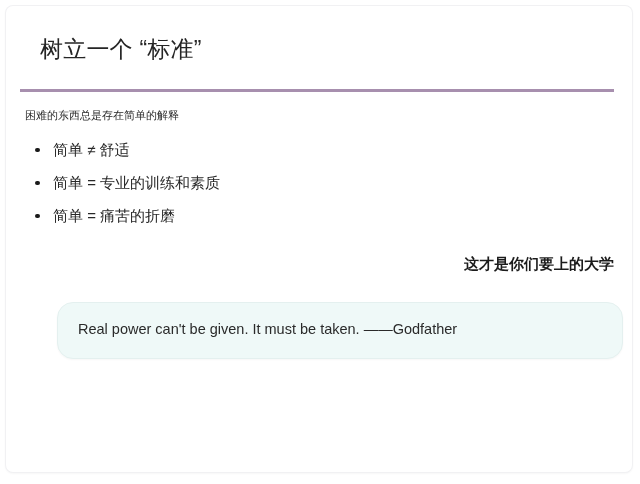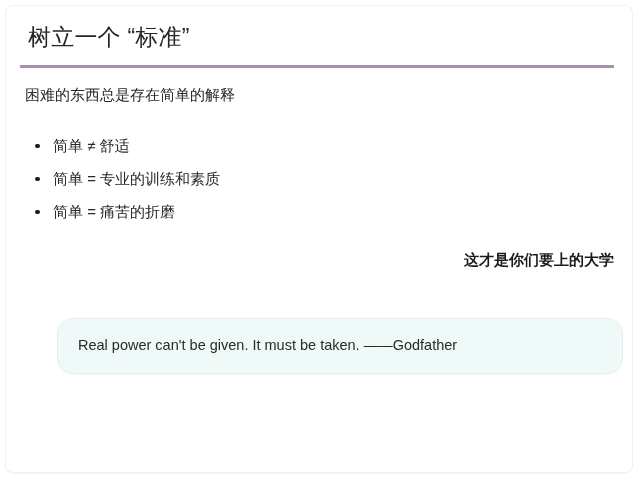--- a/index.html
+++ b/index.html
@@ -37,38 +37,38 @@
     box-sizing: border-box;
   }
 
   
   .title-block {
     padding: 0 0 9px 4px;
     border-bottom: 3px solid #a78fae;
     margin-bottom: 0;
   }
   .slide-title {
-    margin: 4px;
+    margin: 16px;
     font-size: 23px;
     font-weight: 400;
     color: #252525;
     letter-spacing: 0.2px;
     line-height: 1.2;
     white-space: nowrap;
   }
 
   
   .body-block {
     padding: 16px 0 0 5px;
   }
   .lead-line {
-    font-size: 15px;
+    font-size: 11px;
     color: #282828;
     line-height: 1.4;
-    margin: 0 0 24px 0;
+    margin: 0 0 10px 0;
   }
 
   ul.bullet-list {
     list-style: none;
     margin: 0;
     padding: 0;
   }
   ul.bullet-list > li {
     position: relative;
     font-size: 15px;
@@ -91,21 +91,21 @@
     margin: 21px 0 0 0;
     font-size: 15px;
     font-weight: bold;
     color: #1b1b1b;
     line-height: 1.4;
     text-align: right;
   }
 
   
   .quote-box {
-    margin: 48px 0 0 32px;
+    margin: 28px 0 0 32px;
     width: 566px;
     box-sizing: border-box;
     background: #eff9f8;
     border: 1px solid #e4f0ef;
     border-radius: 16px;
     box-shadow: 0 1px 2px rgba(0,0,0,0.035);
     padding: 17px 20px 18px 20px;
   }
   .quote-text {
     margin: 0;

